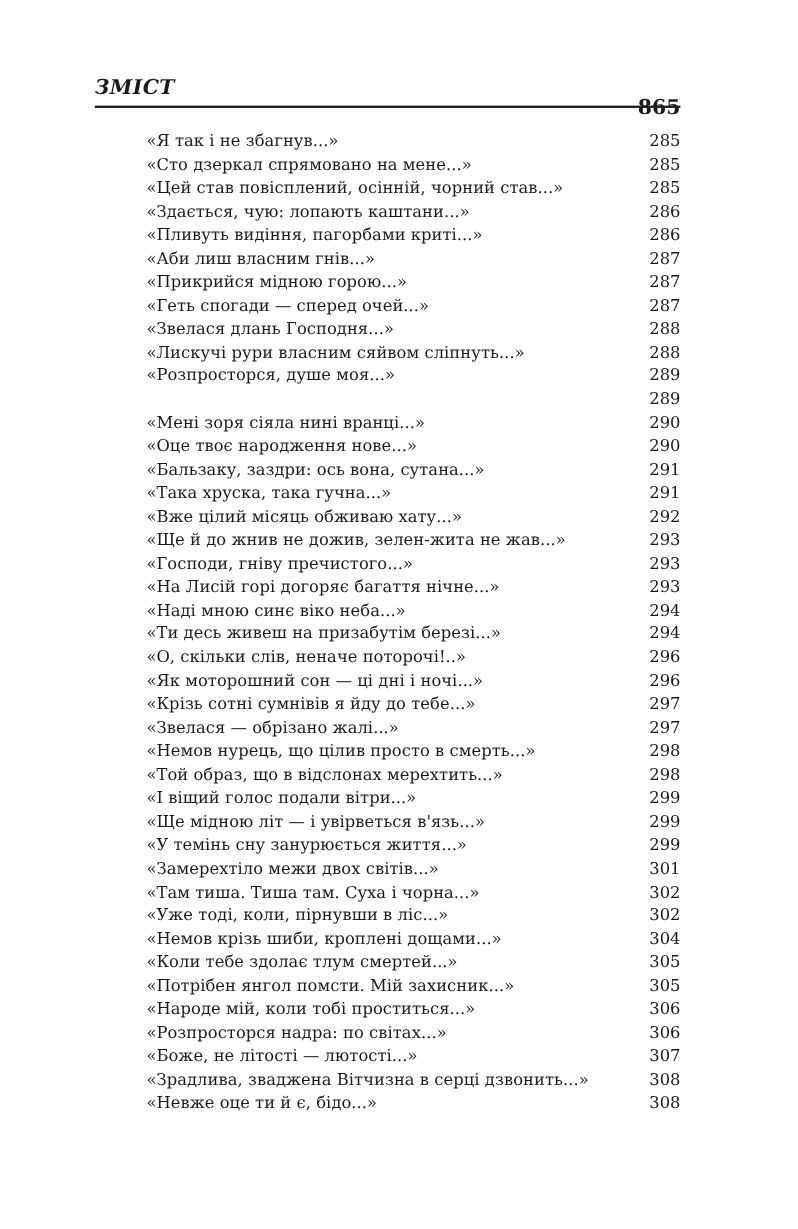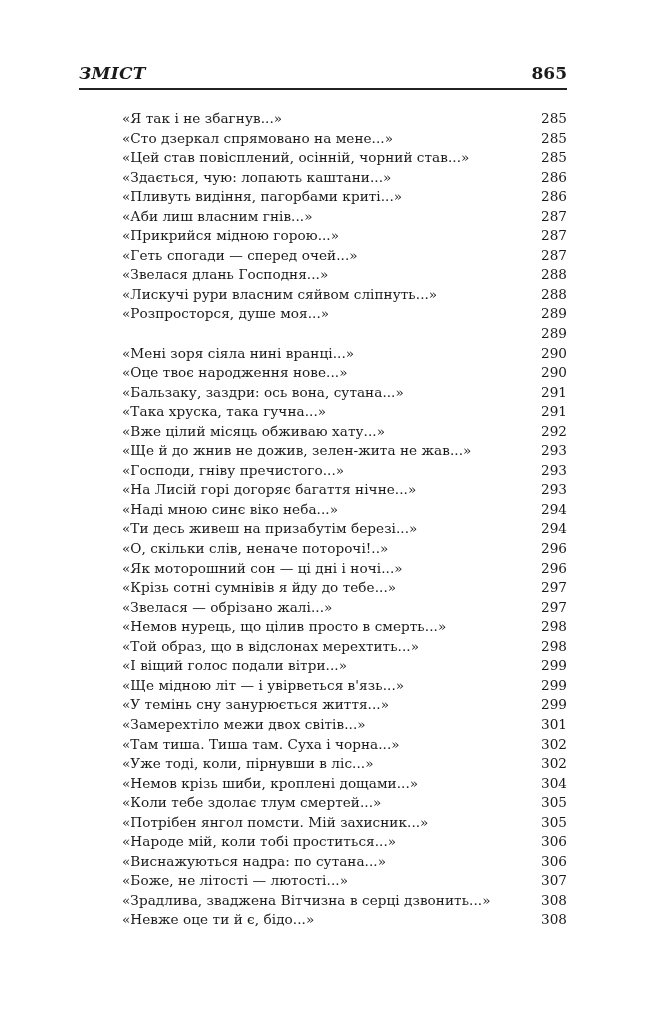--- a/index.html
+++ b/index.html
@@ -1,21 +1,21 @@
 <!DOCTYPE html>
 <html><head>
 <meta charset="utf-8">
 <style>
   html, body { margin:0; padding:0; background:#ffffff; }
   body { width:665px; height:1024px; position:relative; overflow:hidden;
          font-family:"DejaVu Serif", "Liberation Serif", serif; color:#1a1a1a; }
   .header { position:absolute; left:79px; top:63px; width:488px; height:24px; }
   .title { position:absolute; left:0; top:0; font-family:"DejaVu Serif", serif;
            font-weight:bold; font-style:italic; font-size:17px; letter-spacing:0.3px; }
-  .pageno { position:absolute; right:0; top:0; font-family:"DejaVu Serif", serif;
+  .pageno { position:absolute; right:0; top:17px; font-family:"DejaVu Serif", serif;
             font-weight:bold; font-size:17px; }
   .rule { position:absolute; left:79px; top:88px; width:488px; height:1.5px; background:#222; }
   .toc { position:absolute; left:79px; top:109px; width:488px; margin:0; padding:0; list-style:none; }
   .entry { display:flex; align-items:baseline; height:19.55px; line-height:19.55px;
            font-size:13.6px; white-space:nowrap; overflow:hidden;margin-left:43px; }
   .entry .t { flex:0 0 auto; letter-spacing:0.05px; }
   .entry .dots { flex:1 1 auto; overflow:hidden; margin:0 2px; position:relative; }
   .entry .dots::after { content:". . . . . . . . . . . . . . . . . . . . . . . . . . . . . . . . . . . . . . . . . . . . . . . . . . . . . . . . . . . . . . . . . . . . . . . . . . . . . . . . ";
            position:absolute; right:0; white-space:nowrap; letter-spacing:1.5px; }
   .entry .p { flex:0 0 auto; text-align:right; }
@@ -213,21 +213,21 @@
       <span class="t">«Потрібен янгол помсти. Мій захисник...»</span>
       <span class="dots"></span>
       <span class="p">305</span>
     </li>
     <li class="entry">
       <span class="t">«Народе мій, коли тобі проститься...»</span>
       <span class="dots"></span>
       <span class="p">306</span>
     </li>
     <li class="entry">
-      <span class="t">«Виснажуються надра: по сутана...»</span>
+      <span class="t">«Розпросторся надра: по світах...»</span>
       <span class="dots"></span>
       <span class="p">306</span>
     </li>
     <li class="entry">
       <span class="t">«Боже, не літості — лютості...»</span>
       <span class="dots"></span>
       <span class="p">307</span>
     </li>
     <li class="entry">
       <span class="t">«Зрадлива, зваджена Вітчизна в серці дзвонить...»</span>

